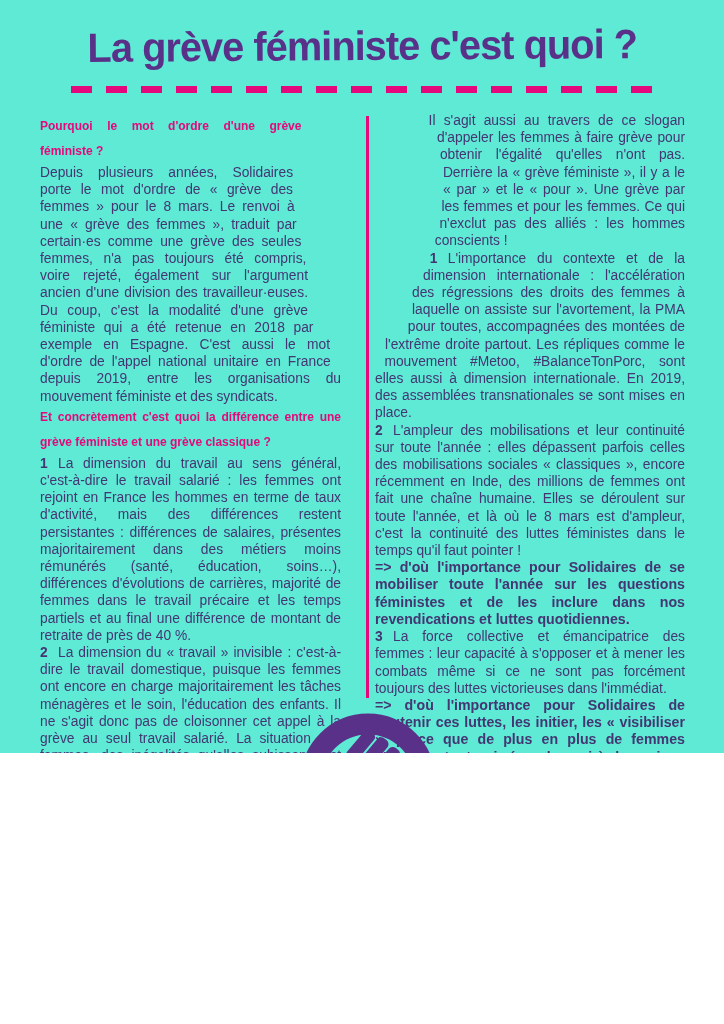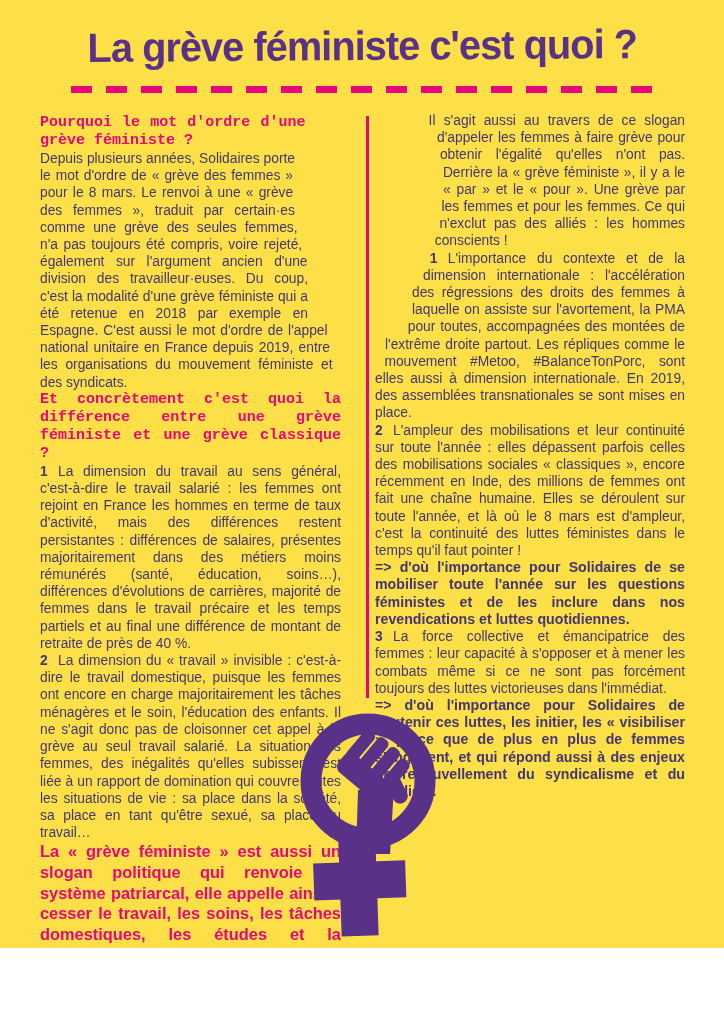--- a/index.html
+++ b/index.html
@@ -2,43 +2,43 @@
 <html lang="fr"><head>
 <meta charset="utf-8">
 <style>
   :root{
     --magenta:#e5077c;
     --purple:#5a3189;
     --body:#433673;
   }
   html,body{margin:0;padding:0;background:#fff;}
   .page{
-    position:relative;width:724px;height:948px;background:#fde047;overflow:hidden;
+    position:relative;width:724px;height:753px;background:#5eead4;overflow:hidden;
     font-family:"Liberation Sans", sans-serif;color:var(--body);
   }
   
   .title-wrap{position:absolute;top:24px;left:0;width:100%;text-align:center;}
   .title{
     display:inline-block;color:var(--purple);font-weight:700;font-size:41px;
     letter-spacing:-1px;transform:scaleX(.97) rotate(-.4deg);line-height:1.1;
   }
   .title-underline{
     position:absolute;top:86px;left:50%;transform:translateX(-50%);
     width:582px;height:7px;
     background:repeating-linear-gradient(90deg,var(--magenta) 0 21px,transparent 21px 35px);
   }
   
   .col{position:absolute;top:112px;font-size:13.8px;line-height:17.2px;}
   .col p{margin:0;text-align:justify;hyphens:auto;-webkit-hyphens:auto;}
   .col-left{left:40px;width:301px;}
   .col-right{left:375px;width:310px;}
   .divider{position:absolute;left:366px;top:116px;width:3px;height:582px;background:var(--magenta);}
   .h{
-    color:var(--magenta);font-weight:700;font-size:15px;line-height:18px;
-    margin:13px 0 3px;text-align:justify;font-family:Liberation Mono, monospace;
+    color:var(--magenta);font-weight:700;font-size:12px;line-height:25px;
+    margin:13px 0 3px;text-align:justify;
   }
   .h.first{margin-top:2px;}
   .num{font-weight:700;display:inline-block;min-width:18px;}
   .arrow{font-weight:700;font-size:14.2px;}
   .callout{
     color:var(--magenta);font-weight:700;font-size:16.4px;line-height:20.6px;
     margin-top:14px;text-align:justify;
   }
   
   .wrap-spacer-left{

